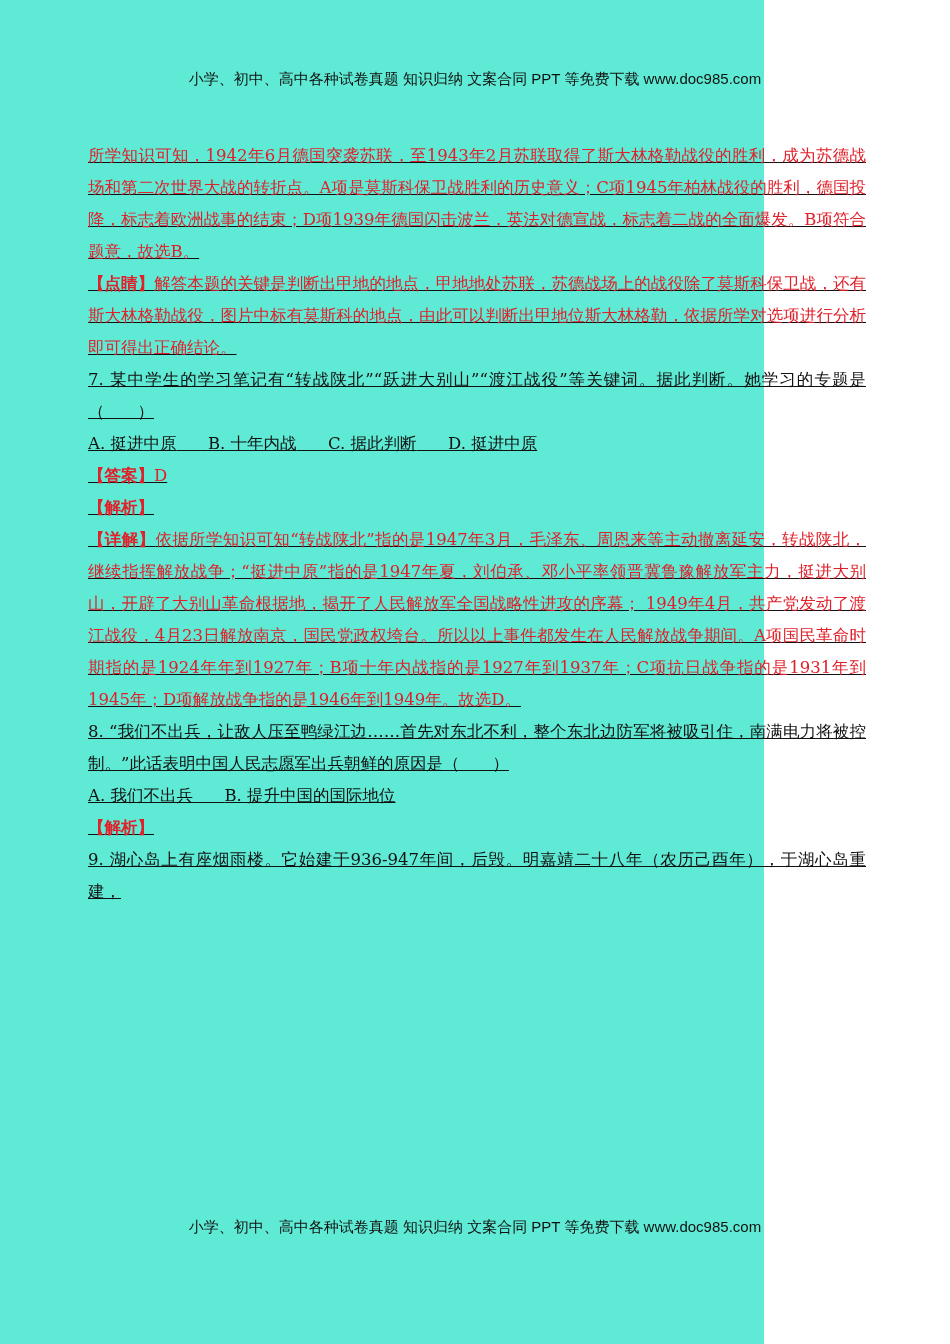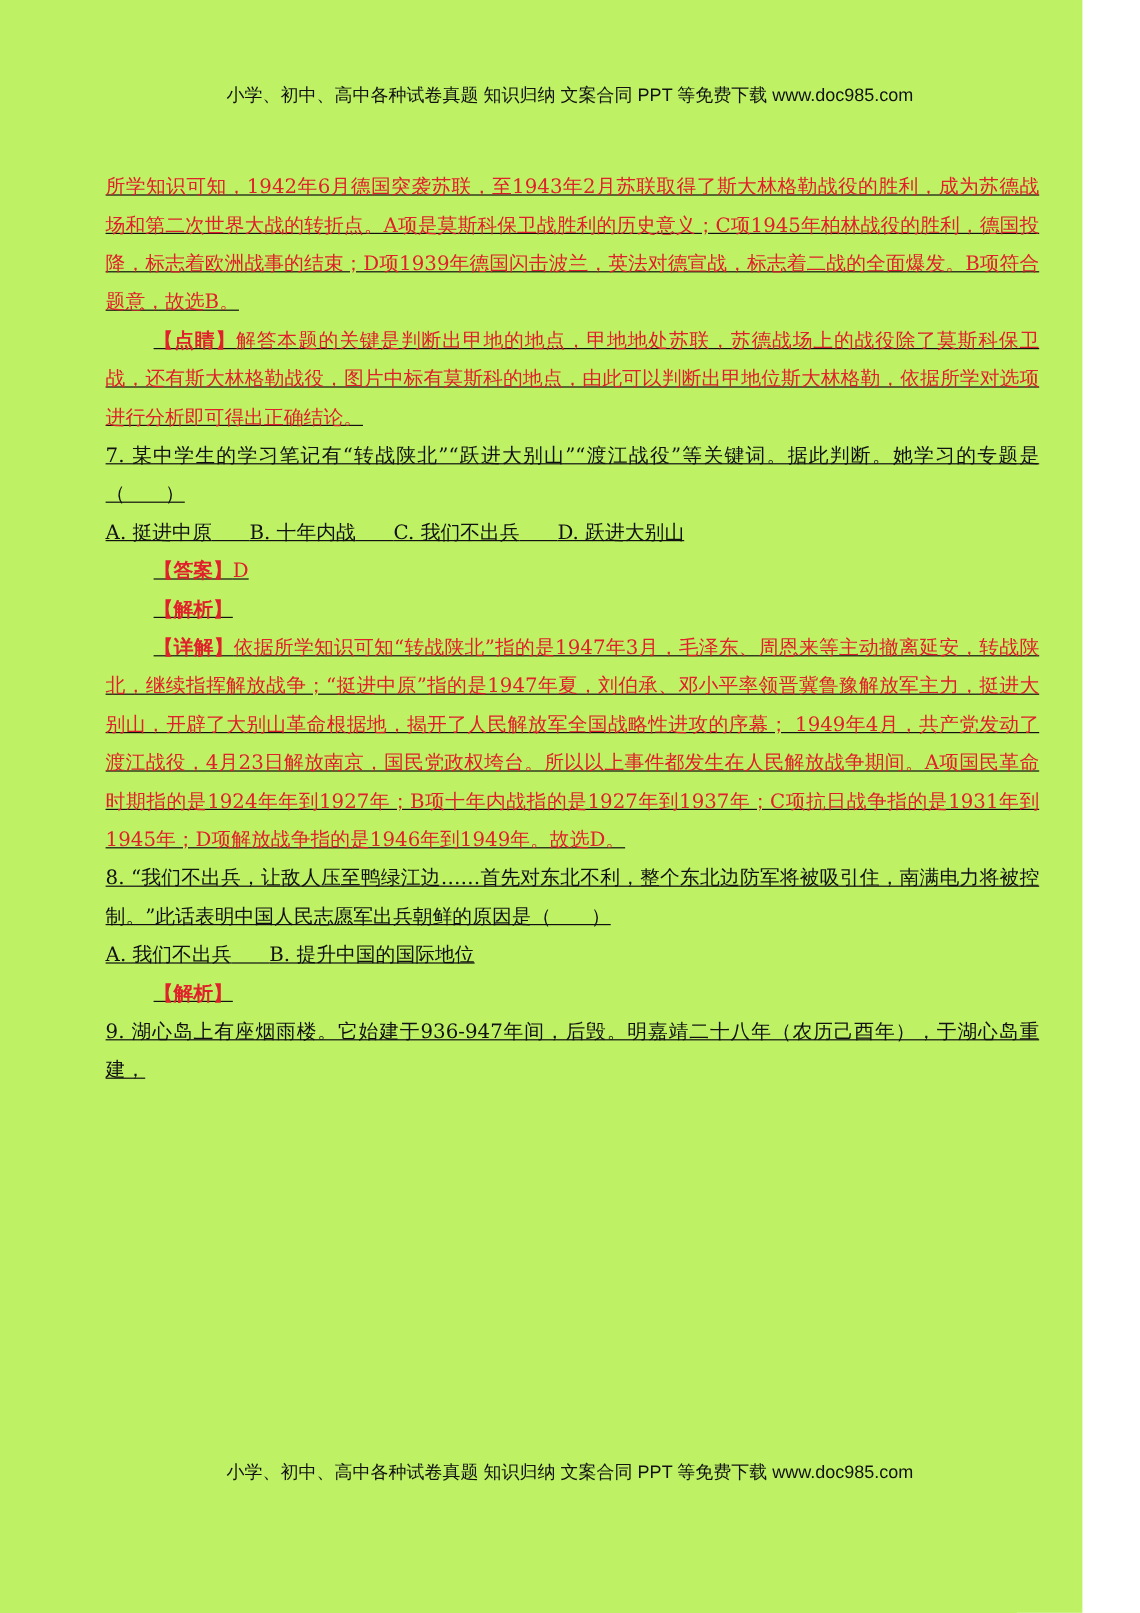--- a/index.html
+++ b/index.html
@@ -1,51 +1,51 @@
 <!DOCTYPE html>
 <html><head>
   <meta charset="utf-8">
   <style>
     html, body { margin: 0; padding: 0; background: #ffffff; }
     body { width: 950px; height: 1344px; position: relative; overflow: hidden; }
-    .page { position: absolute; left: 0; top: 0; width: 902px; height: 1344px; background: #bef264; }
+    .page { position: absolute; left: 0; top: 0; width: 764px; height: 1344px; background: #5eead4; }
     .header, .footer {
       position: absolute; left: 0; width: 950px; text-align: center;
       font-family: "Liberation Sans", "DejaVu Sans", sans-serif;
       font-size: 15px; color: #111; letter-spacing: 0px;
     }
     .header { top: 70px; }
     .footer { top: 1218px; }
     .content {
       position: absolute; left: 88px; top: 140px; width: 778px;
       font-family: "DejaVu Serif", "Liberation Serif", serif;
       font-size: 16.5px; line-height: 32px; color: #111;
       text-align: justify;
       text-decoration: underline;
     }
     .content p { margin: 0; }
     .red { color: #e0202a; }
-    .lbl { color: #e0202a; font-weight: bold; margin-left: 40px; }
+    .lbl { color: #e0202a; font-weight: bold; }
     .opts { white-space: pre; }
     .ans { color: #e0202a; }
   </style>
 </head>
 <body>
 
 <div class="page">
 
   <div class="header">小学、初中、高中各种试卷真题 知识归纳 文案合同 PPT 等免费下载  www.doc985.com</div>
 
   <div class="content">
 
     <p class="red">所学知识可知，1942年6月德国突袭苏联，至1943年2月苏联取得了斯大林格勒战役的胜利，成为苏德战场和第二次世界大战的转折点。A项是莫斯科保卫战胜利的历史意义；C项1945年柏林战役的胜利，德国投降，标志着欧洲战事的结束；D项1939年德国闪击波兰，英法对德宣战，标志着二战的全面爆发。B项符合题意，故选B。</p>
     <p><span class="lbl">【点睛】</span><span class="red">解答本题的关键是判断出甲地的地点，甲地地处苏联，苏德战场上的战役除了莫斯科保卫战，还有斯大林格勒战役，图片中标有莫斯科的地点，由此可以判断出甲地位斯大林格勒，依据所学对选项进行分析即可得出正确结论。</span></p>
 
     <p>7. 某中学生的学习笔记有“转战陕北”“跃进大别山”“渡江战役”等关键词。据此判断。她学习的专题是（　　）</p>
-    <p class="opts"><span>A. 挺进中原</span>      <span>B. 十年内战</span>      <span>C. 我们不出兵</span>      <span>D. 跃进大别山</span></p>
+    <p class="opts"><span>A. 挺进中原</span>      <span>B. 十年内战</span>      <span>C. 据此判断</span>      <span>D. 挺进中原</span></p>
     <p><span class="lbl">【答案】</span><span class="ans">D</span></p>
     <p><span class="lbl">【解析】</span></p>
     <p><span class="lbl">【详解】</span><span class="red">依据所学知识可知“转战陕北”指的是1947年3月，毛泽东、周恩来等主动撤离延安，转战陕北，继续指挥解放战争；“挺进中原”指的是1947年夏，刘伯承、邓小平率领晋冀鲁豫解放军主力，挺进大别山，开辟了大别山革命根据地，揭开了人民解放军全国战略性进攻的序幕； 1949年4月，共产党发动了渡江战役，4月23日解放南京，国民党政权垮台。所以以上事件都发生在人民解放战争期间。A项国民革命时期指的是1924年年到1927年；B项十年内战指的是1927年到1937年；C项抗日战争指的是1931年到1945年；D项解放战争指的是1946年到1949年。故选D。</span></p>
 
     <p>8. “我们不出兵，让敌人压至鸭绿江边……首先对东北不利，整个东北边防军将被吸引住，南满电力将被控制。”此话表明中国人民志愿军出兵朝鲜的原因是（　　）</p>
     <p class="opts"><span>A. 我们不出兵</span>      <span>B. 提升中国的国际地位</span></p>
     <p><span class="lbl">【解析】</span></p>
 
     <p>9. 湖心岛上有座烟雨楼。它始建于936-947年间，后毁。明嘉靖二十八年（农历己酉年），于湖心岛重建，</p>
   </div>

